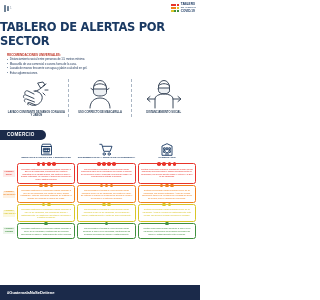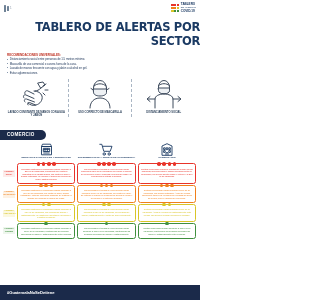--- a/index.html
+++ b/index.html
@@ -22,21 +22,21 @@
   .logo { display:flex; align-items:center; gap:1.5px; }
   .logo-grid { display:grid; grid-template-columns:repeat(3,2.4px); grid-template-rows:repeat(3,2.4px); gap:0.5px; }
   .logo-grid i { display:block; width:2.4px; height:2.4px; }
   .logo-txt { display:flex; flex-direction:column; line-height:1; gap:0.4px; }
   .logo-l1 { font-size:3.1px; font-weight:bold; color:#1b3a63; letter-spacing:-0.05px; }
   .logo-l2 { font-size:2.5px; font-weight:bold; color:#3e5c80; letter-spacing:-0.05px; }
   .logo-l3 { font-size:3.1px; font-weight:bold; color:#1b3a63; letter-spacing:-0.05px; }
 
   
   .title {
-    text-align:right;
+    text-align:left;
     font-size:11.5px;
     font-weight:bold;
     color:#1b3a63;
     letter-spacing:-0.3px;
     margin:4px 0 5px;
     font-family:"DejaVu Sans", sans-serif;
   }
 
   
   .recs { padding:0 7px; }

